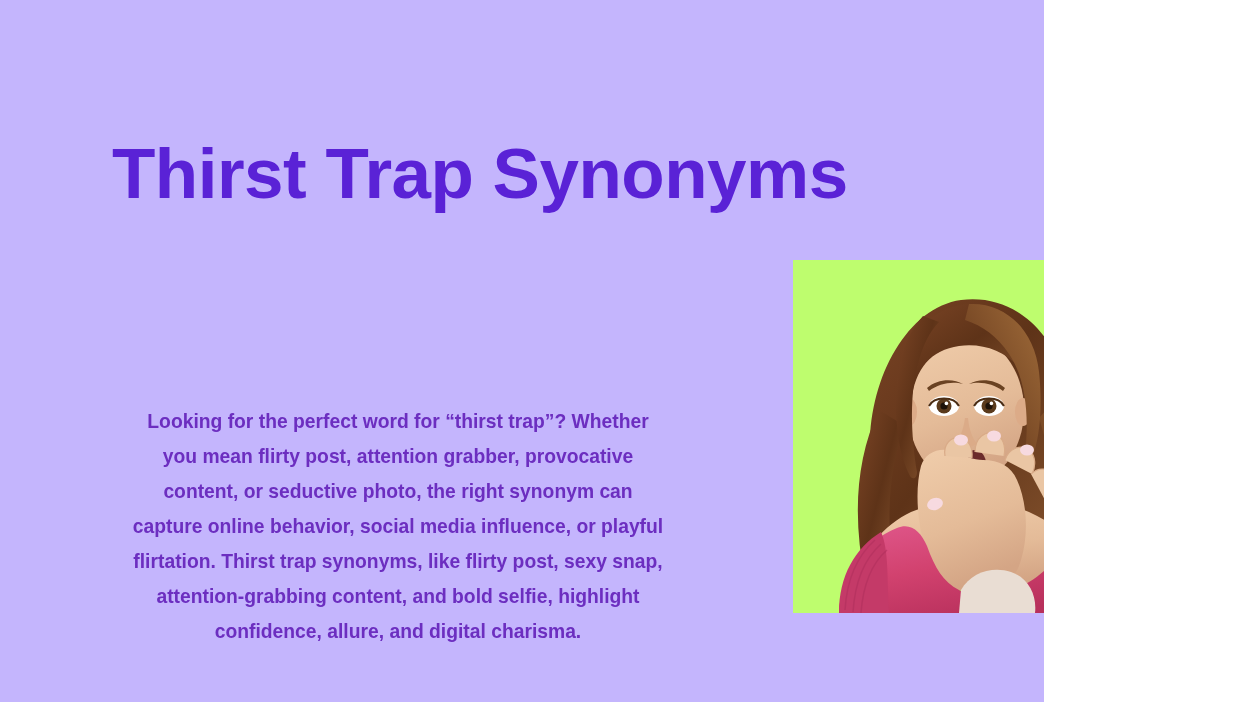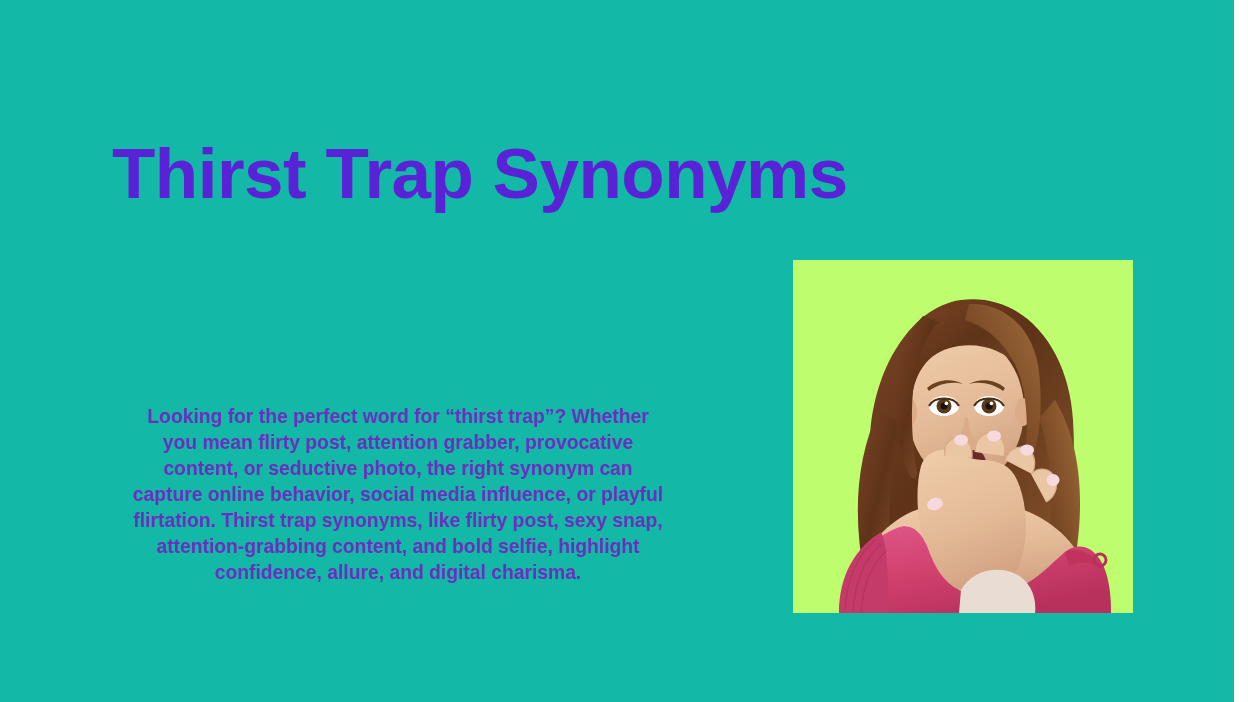--- a/index.html
+++ b/index.html
@@ -8,23 +8,23 @@
   }
   body {
     width: 1248px;
     height: 702px;
     overflow: hidden;
     font-family: "Liberation Sans", sans-serif;
   }
 
   .slide {
     position: relative;
-    width: 1234px;
+    width: 1044px;
     height: 702px;
-    background: #14b8a6;
+    background: #c4b5fd;
     overflow: hidden;
   }
 
   
   .title-block {
     position: absolute;
     left: 112px;
     top: 138px;
     width: 660px;
   }
@@ -44,21 +44,21 @@
     position: absolute;
     left: 128px;
     top: 404px;
     width: 540px;
   }
   .body-text {
     margin: 0;
     font-family: "Liberation Sans", sans-serif;
     font-size: 19.3px;
     font-weight: 700;
-    line-height: 26px;
+    line-height: 35px;
     text-align: center;
     color: #6c2ec0;
   }
 
   
   .photo-wrap {
     position: absolute;
     left: 793px;
     top: 260px;
     width: 340px;

